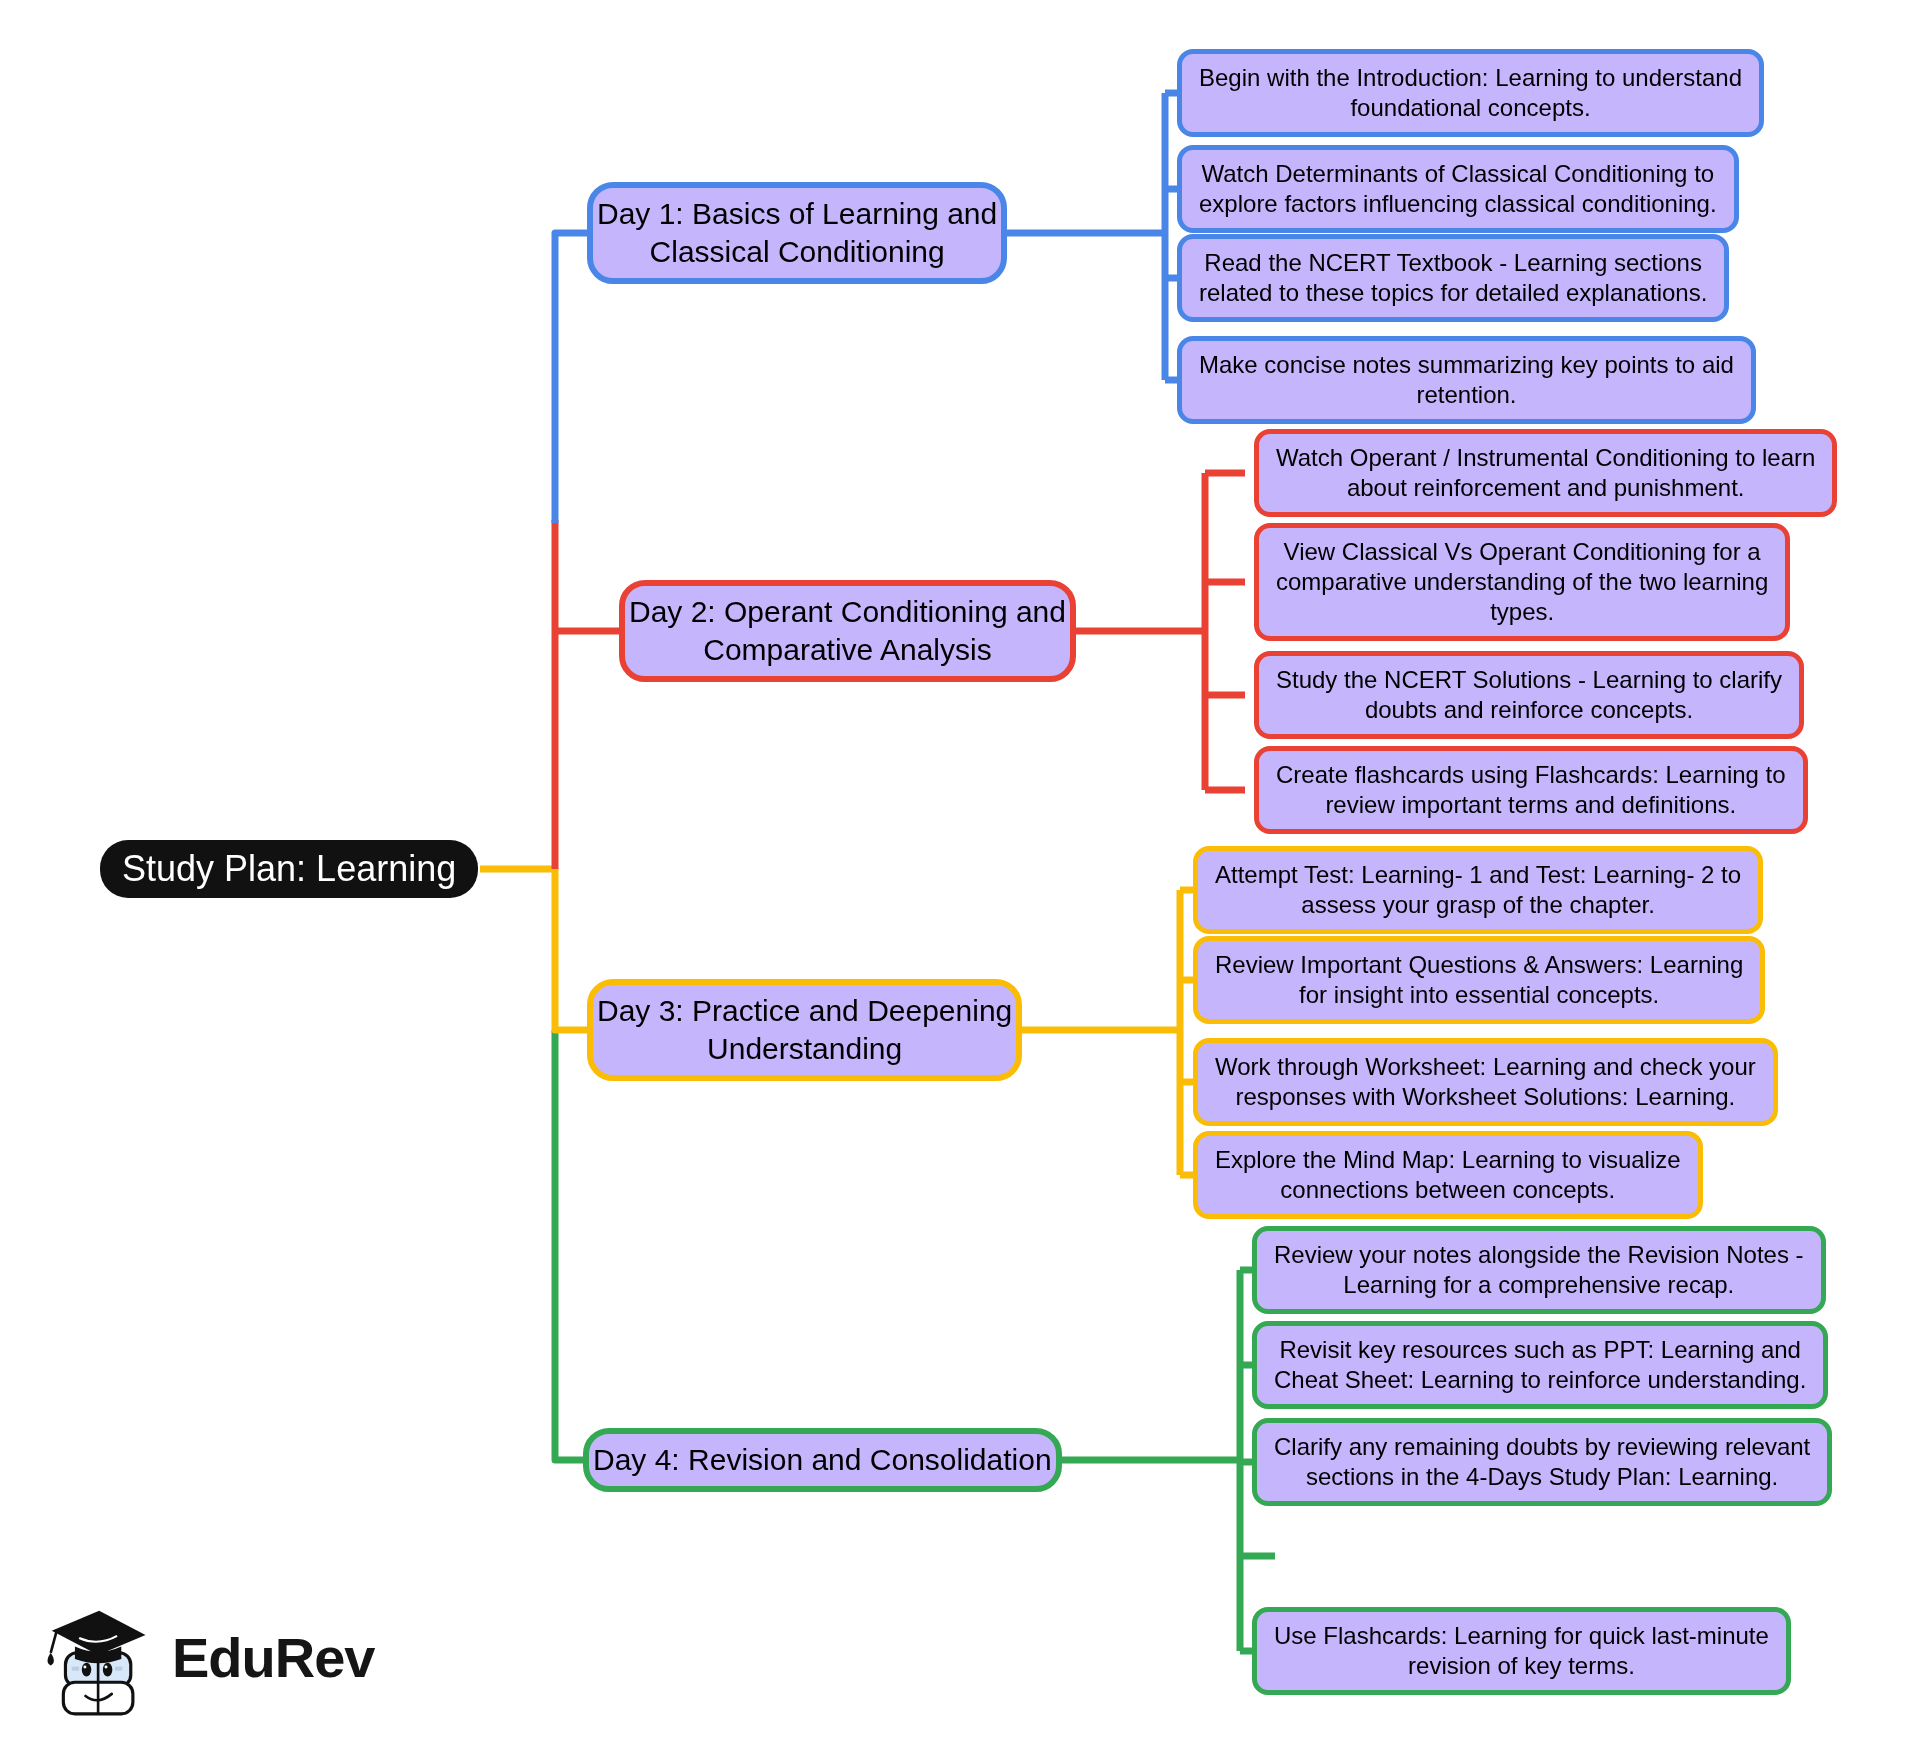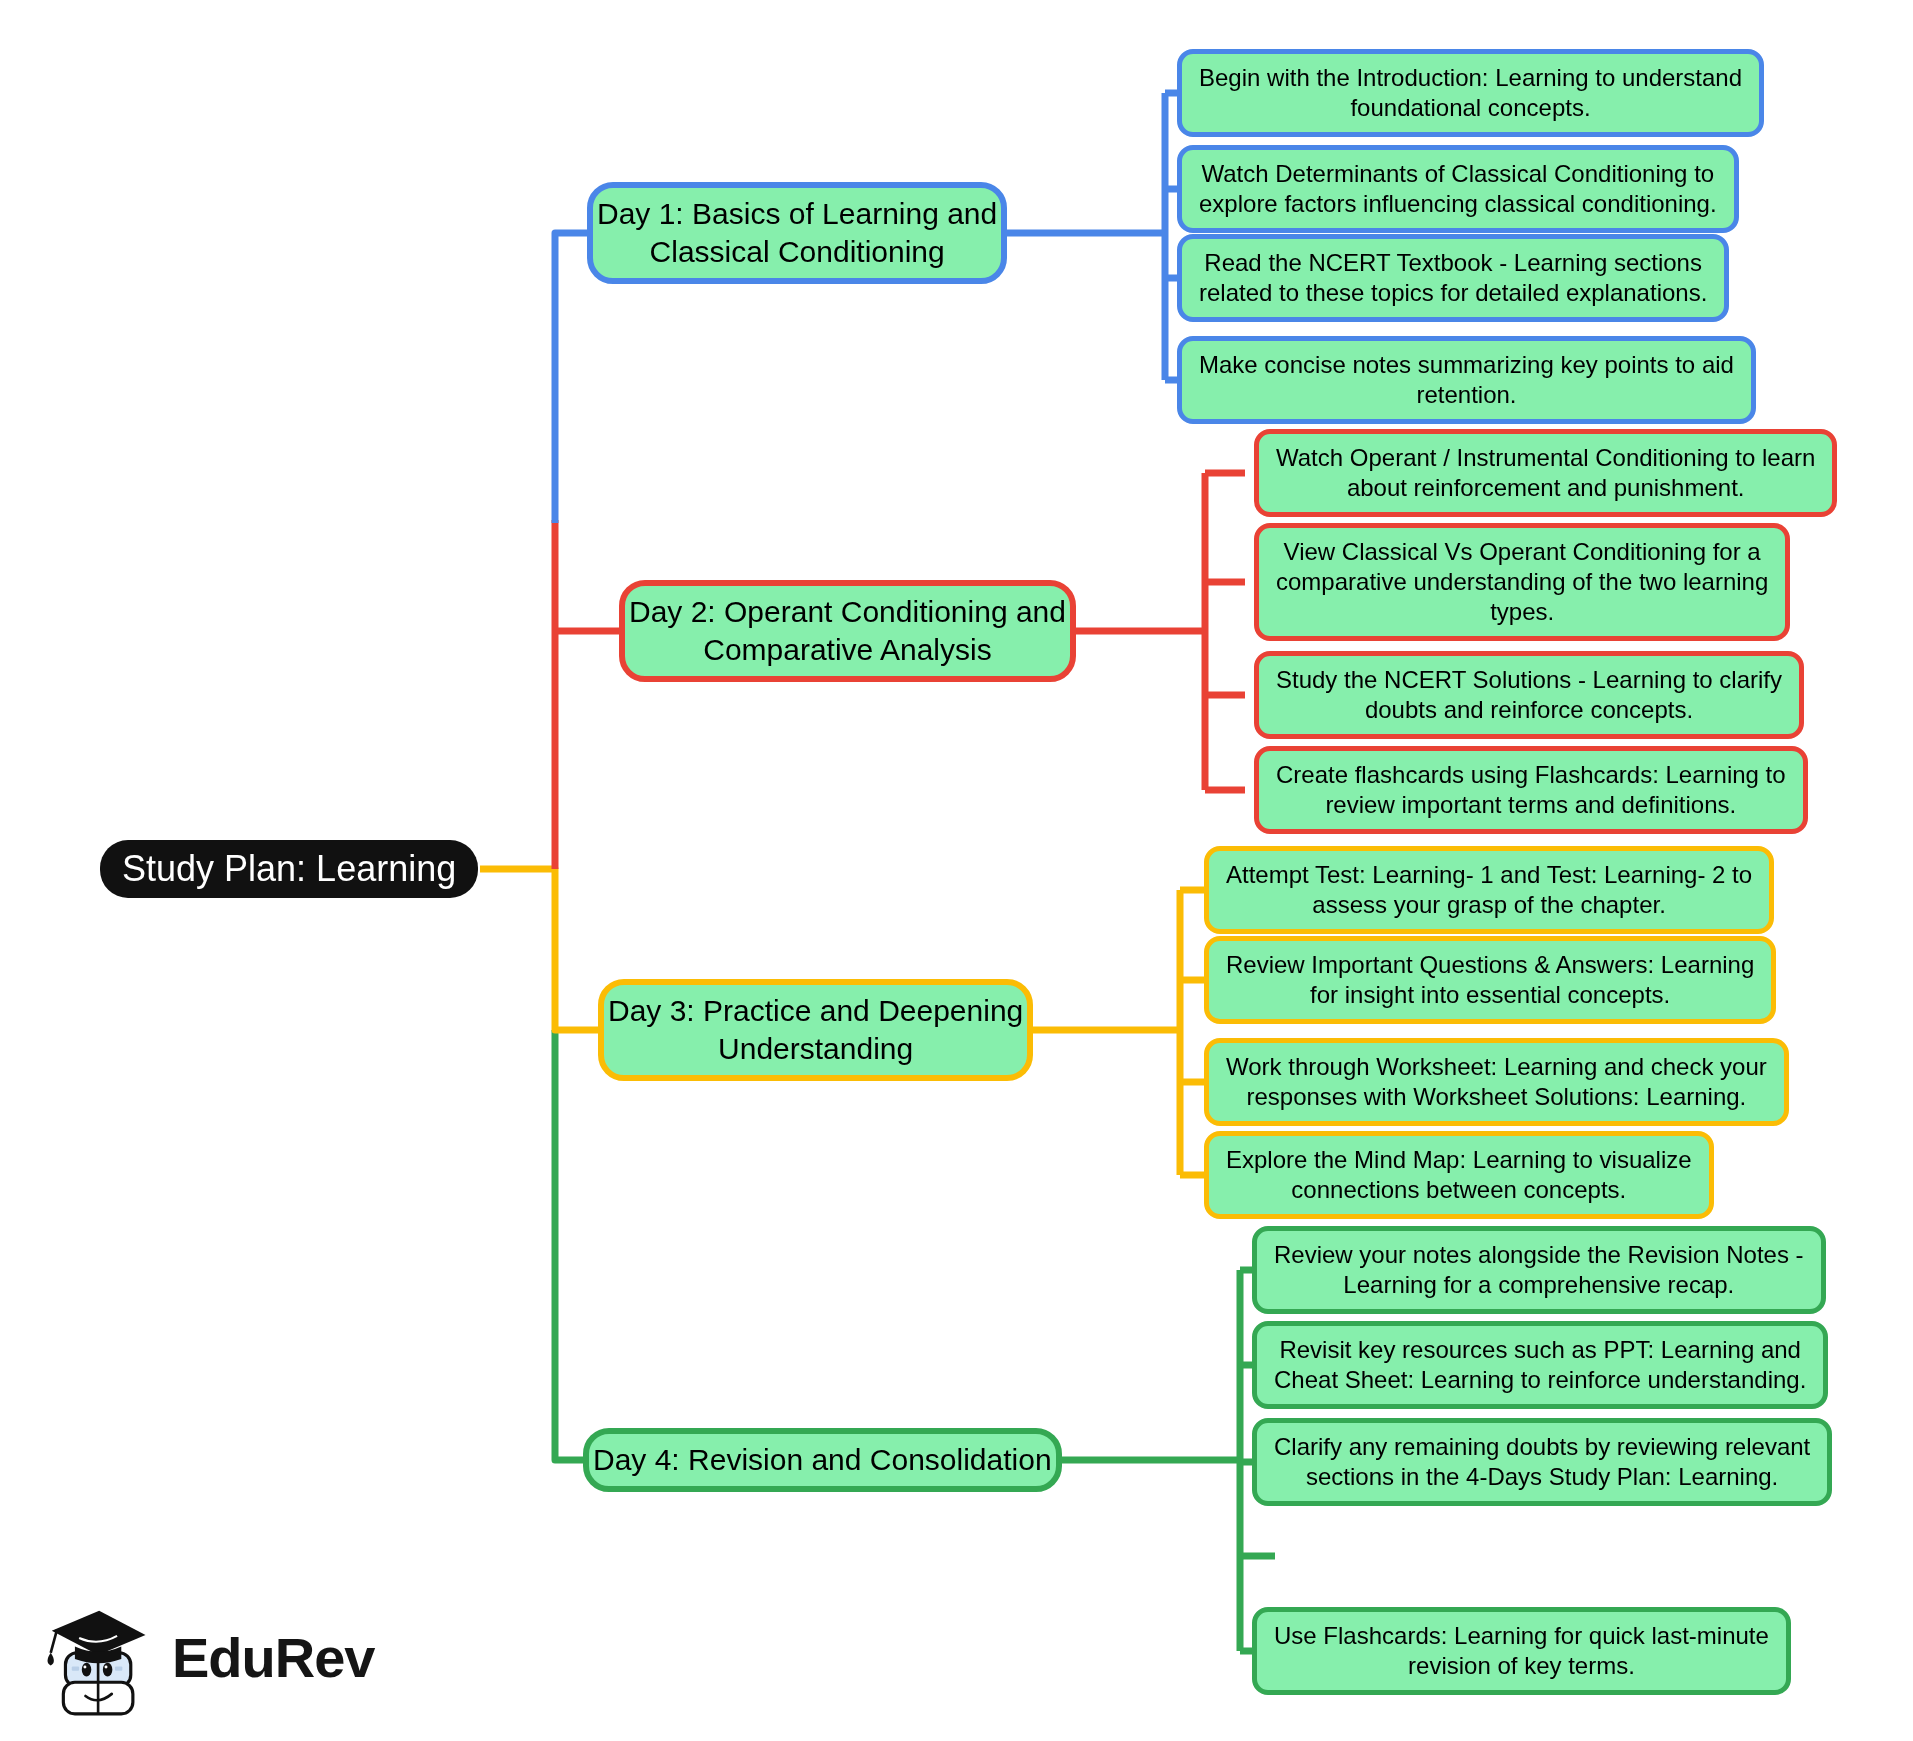--- a/index.html
+++ b/index.html
@@ -5,27 +5,27 @@
   html,body{margin:0;padding:0;background:#ffffff;}
   .canvas{position:relative;width:1913px;height:1741px;background:#ffffff;overflow:hidden;
           font-family:"Liberation Sans",sans-serif;}
   .wires{position:absolute;left:0;top:0;width:1913px;height:1741px;z-index:1;}
   .wires path{fill:none;stroke-width:7;stroke-linejoin:round;}
   .w0{stroke:var(--c0,#4a86e8);}
   .w1{stroke:var(--c1,#e94235);}
   .w2{stroke:var(--c2,#fbbc05);}
   .w3{stroke:var(--c3,#34a853);}
 
-  .node{position:absolute;transform:translateY(-50%);display:inline-block;background:#86efac;
+  .node{position:absolute;transform:translateY(-50%);display:inline-block;background:#c4b5fd;
         white-space:pre-line;text-align:center;color:#000;z-index:2;box-sizing:border-box;}
   .leaf{font-size:24px;line-height:30px;padding:9px 17px;border:5px solid #000;border-radius:16px;}
   .day{font-size:30px;line-height:38px;padding:7px 4px;border:6px solid #000;border-radius:26px;}
   .b0{border-color:var(--c0,#4a86e8);}
   .b1{border-color:var(--c1,#e94235);margin-left:32px;}
-  .b2{border-color:var(--c2,#fbbc05);margin-left:11px;}
+  .b2{border-color:var(--c2,#fbbc05);}
   .b3{border-color:var(--c3,#34a853);}
   .root{left:100px;top:869px;background:var(--root-bg,#111111);color:var(--root-fg,#ffffff);
         font-weight:normal;font-size:36px;line-height:40px;padding:9px 22px;border-radius:28px;
         white-space:nowrap;}
 
   .logo{position:absolute;left:38px;top:1598px;z-index:2;display:flex;align-items:center;gap:18px;}
   .mascot{width:116px;height:118px;display:block;}
   .logotext{font-size:56px;font-weight:bold;color:#151515;letter-spacing:-1px;text-align:center;}
 </style>
 </head>

